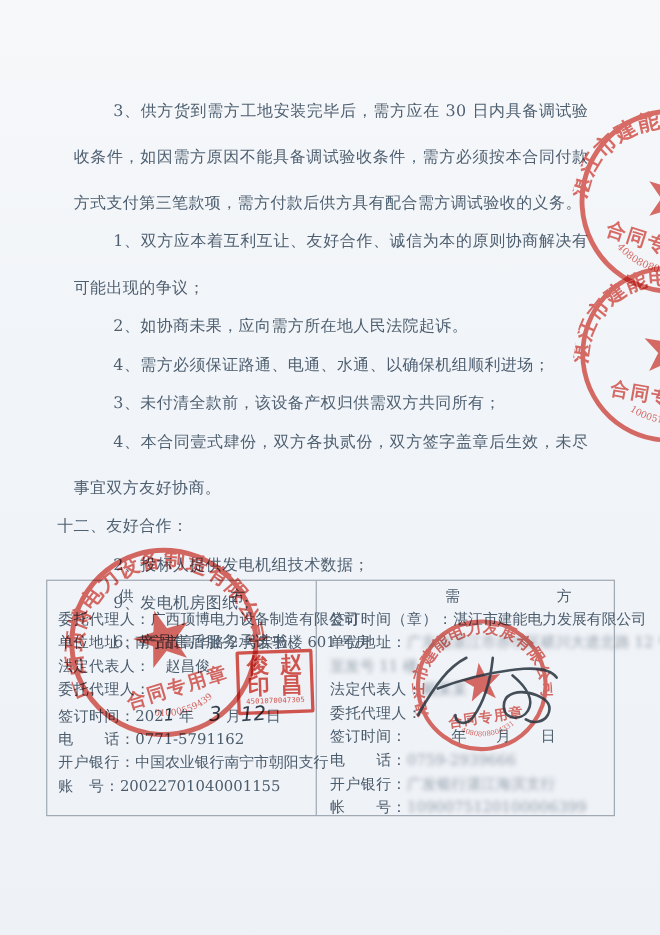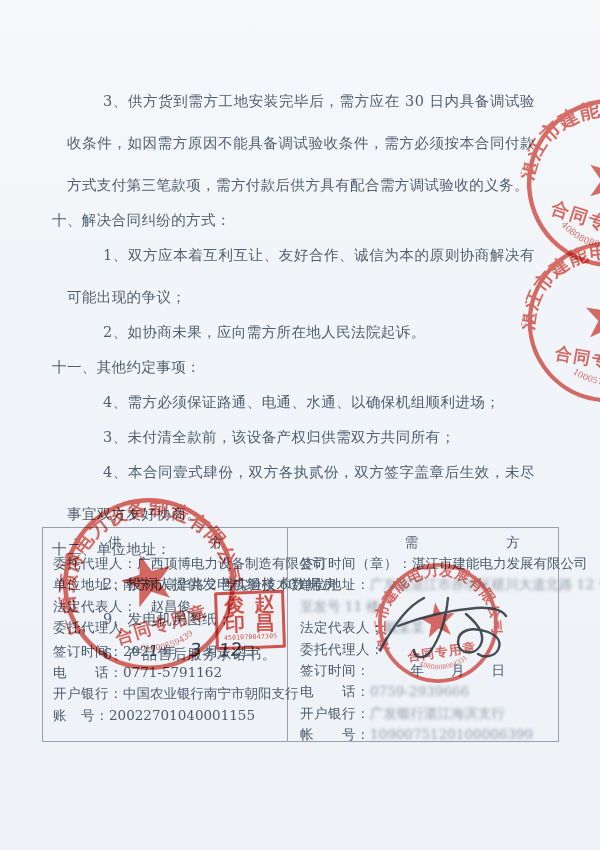--- a/index.html
+++ b/index.html
@@ -38,28 +38,26 @@
   .sq-serial{font-size:6.5px;font-family:"DejaVu Sans Mono",monospace;line-height:8px;letter-spacing:.2px;}
   .signature{position:absolute;left:0;top:0;pointer-events:none;}
 </style>
 </head>
 <body>
 
 <div class="page">
 
   <div class="content">
     <p class="item">3、供方货到需方工地安装完毕后，需方应在 30 日内具备调试验收条件，如因需方原因不能具备调试验收条件，需方必须按本合同付款方式支付第三笔款项，需方付款后供方具有配合需方调试验收的义务。</p>
-    <p class="sec">十、解决合同纠纷的方式：</p>
     <p class="item">1、双方应本着互利互让、友好合作、诚信为本的原则协商解决有可能出现的争议；</p>
     <p class="item">2、如协商未果，应向需方所在地人民法院起诉。</p>
-    <p class="sec">十一、其他约定事项：</p>
     <p class="item">4、需方必须保证路通、电通、水通、以确保机组顺利进场；</p>
     <p class="item">3、未付清全款前，该设备产权归供需双方共同所有；</p>
     <p class="item">4、本合同壹式肆份，双方各执贰份，双方签字盖章后生效，未尽事宜双方友好协商。</p>
-    <p class="sec">十二、单位地址：</p>
+    <p class="sec">十二、友好合作：</p>
     <p class="item">2、投标人提供发电机组技术数据；</p>
     <p class="item">9、发电机房图纸；</p>
     <p class="item">6、产品售后服务承诺书。</p>
   </div>
 
   <div class="sigtable">
     <div class="col supplier">
       <div class="hdr">供　　　　　　方</div>
       <div class="row">
         <span class="lbl">委托代理人：</span><span>广西顶博电力设备制造有限公司</span>

